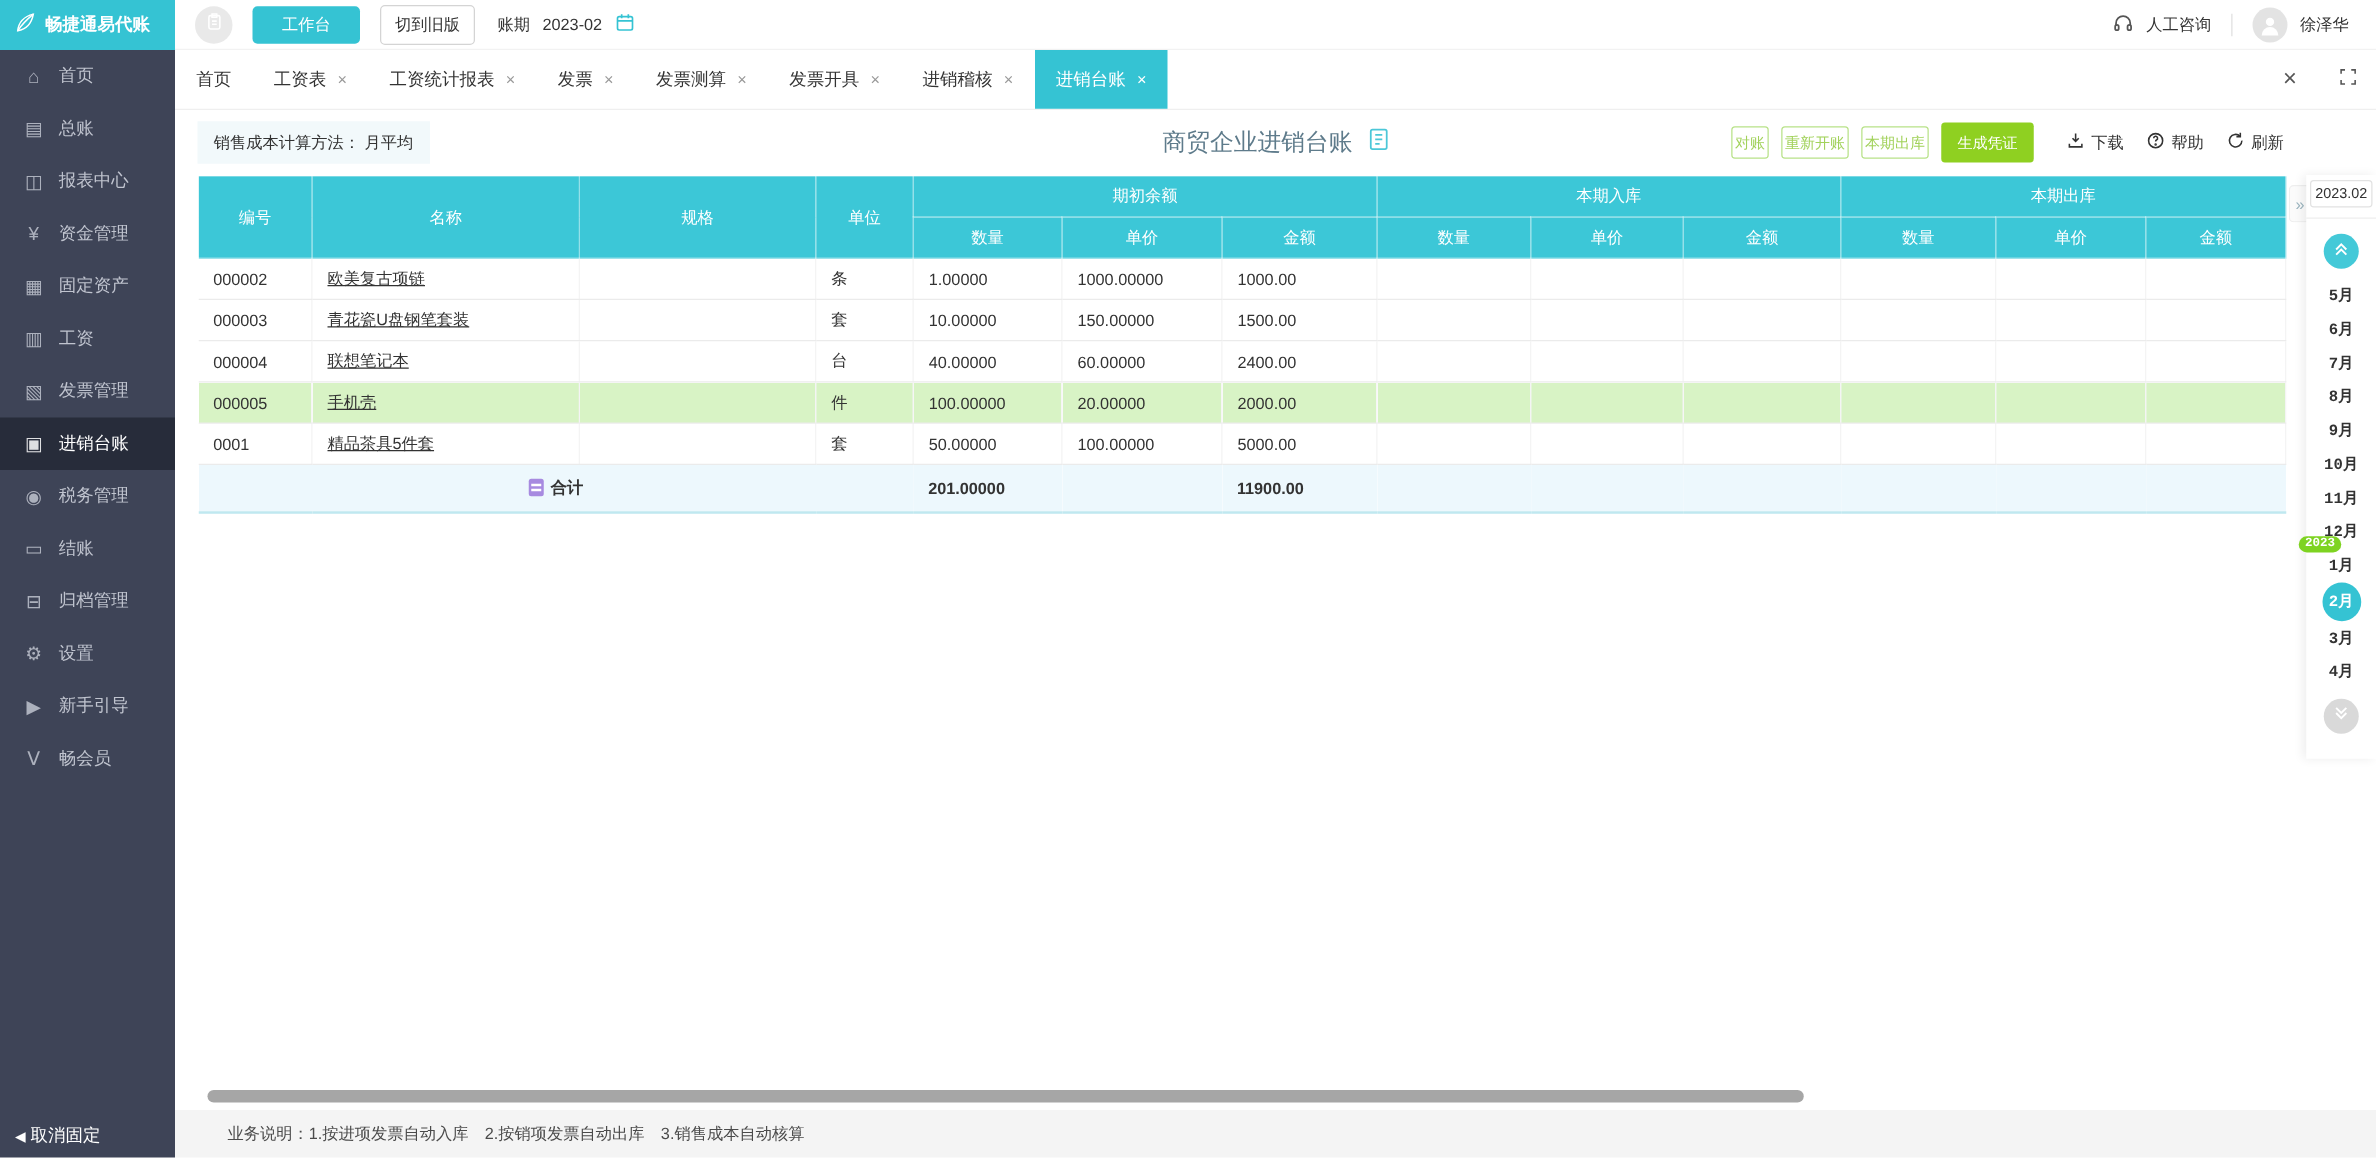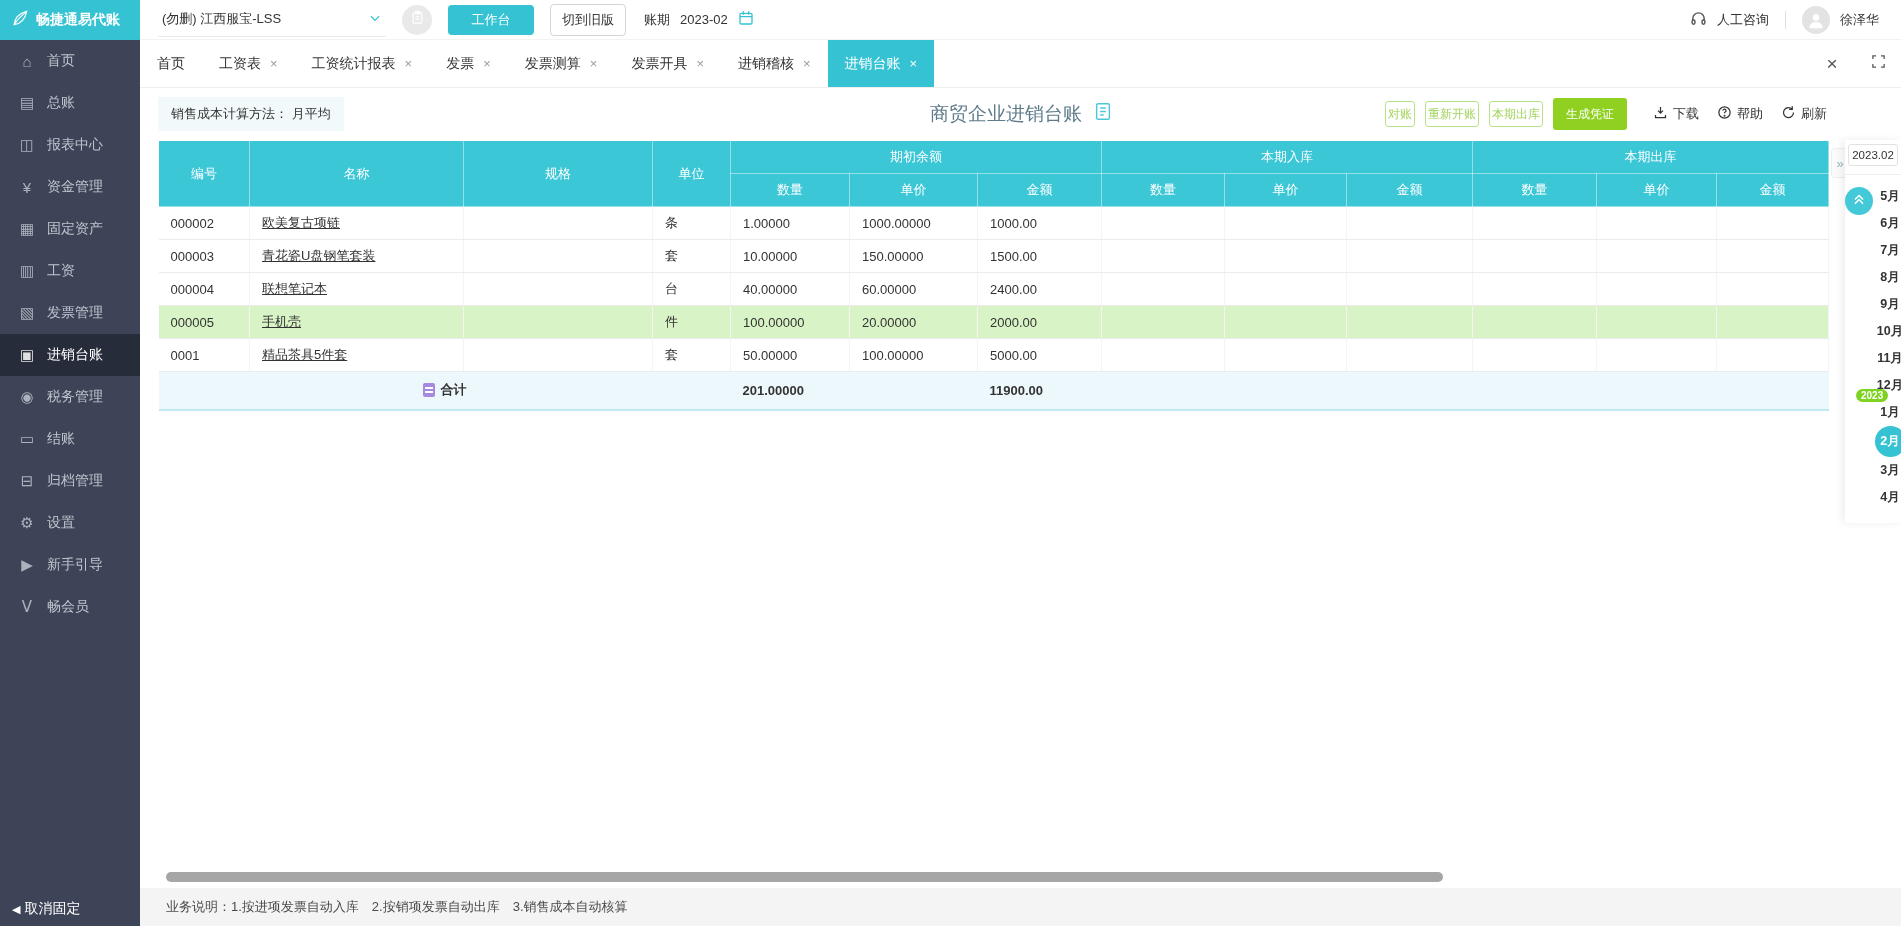--- a/index.html
+++ b/index.html
@@ -72,29 +72,29 @@
     border-bottom:2px solid #bfe8f0;border-right:none;}
   .total-cell{display:flex;align-items:center;justify-content:center;gap:6px;}
   .sum-icon{display:inline-block;width:12px;height:14px;background:#a78ae0;border-radius:2px;position:relative;}
   .sum-icon::after{content:"";position:absolute;left:2px;top:4px;width:8px;height:2px;background:#fff;box-shadow:0 4px 0 #fff;}
   a.name-link{color:#333;text-decoration:underline;cursor:pointer;}
 
   
   .hscroll{position:absolute;left:26px;bottom:44px;width:1277px;height:10px;background:#a6a6a6;
     border-radius:5px;cursor:pointer;}
   .statusbar{position:absolute;left:0;right:0;bottom:0;height:38px;background:#f4f4f4;
-    display:flex;align-items:center;padding-left:26px;font-size:13px;color:#4a4a4a;}
+    display:flex;align-items:center;padding-left:42px;font-size:13px;color:#4a4a4a;}
 
   
   .month-panel{position:absolute;top:140px;right:0;width:56px;background:#fff;z-index:25;
     box-shadow:-3px 0 8px rgba(0,0,0,.07);padding-bottom:12px;}
   .period-box{margin:4px auto 8px auto;width:50px;border:1px solid #e2e2e2;border-radius:3px;
     text-align:center;font-size:11.5px;padding:4px 0;color:#333;background:#fff;}
   .panel-divider{height:1px;background:#eee;margin:0 0 8px 0;}
-  .month-list{display:flex;}
+  .month-list{display:flex;flex-direction:column;align-items:center;font-family:Liberation Mono, monospace;}
   .chev-circle{width:28px;height:28px;border-radius:50%;display:flex;align-items:center;
     justify-content:center;margin:4px 0 8px 0;cursor:pointer;flex:0 0 auto;}
   .chev-up{background:#44c9d8;}
   .chev-down{background:#d9d9d9;margin-top:8px;}
   .month-item{height:27px;width:34px;display:flex;align-items:center;justify-content:center;
     font-size:12.5px;font-weight:bold;color:#333;border-radius:50%;position:relative;cursor:pointer;}
   .month-item.active{background:#35c3d3;color:#fff;height:31px;width:31px;}
   .year-badge{position:absolute;left:-17px;top:-10px;background:#7ed321;color:#fff;font-size:10px;
     font-weight:bold;padding:1px 5px;border-radius:8px;z-index:3;}
   .expand-tab{position:absolute;top:148px;right:53px;width:17px;height:30px;background:#fbfbfb;
@@ -106,28 +106,20 @@
 
 <div class="topbar">
   <div class="logo">
     <span>
       <svg width="20" height="20" viewBox="0 0 24 24" fill="none" stroke="#fff" stroke-width="1.4">
         <path d="M20 4 C12 6 6 11 5 20 C13.5 18.5 18.5 12 20 4 Z"></path>
           <path d="M5 20 C9 13.5 14 9 20 4"></path>
       </svg>
     </span>
     <span>畅捷通易代账</span>
-  </div>
-  <div class="company">
-    <span>(勿删) 江西服宝-LSS</span>
-    <span>
-      <svg width="14" height="14" viewBox="0 0 24 24" fill="none" stroke="#35c3d3" stroke-width="2">
-          <polyline points="5,9 12,16 19,9"></polyline>
-        </svg>
-    </span>
   </div>
   <div class="clip-circle">
     <span>
       <svg width="15" height="15" viewBox="0 0 24 24" fill="none" stroke="#fff" stroke-width="2">
         <rect x="5" y="4" width="14" height="17" rx="2"></rect>
           <path d="M9 2 h6 v4 h-6 z M9 11 h6 M9 15 h6"></path>
       </svg>
     </span>
   </div>
   <button class="btn-workbench">工作台</button>

